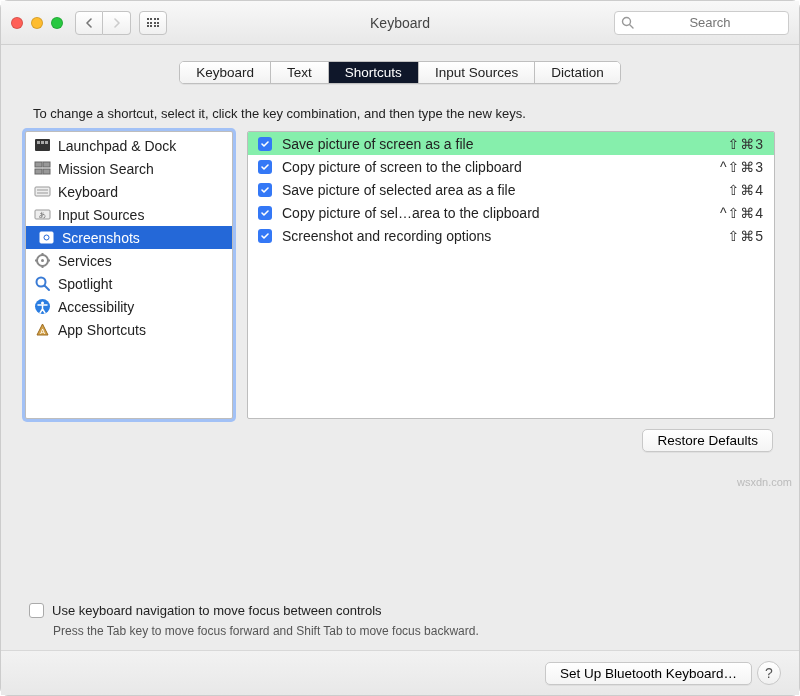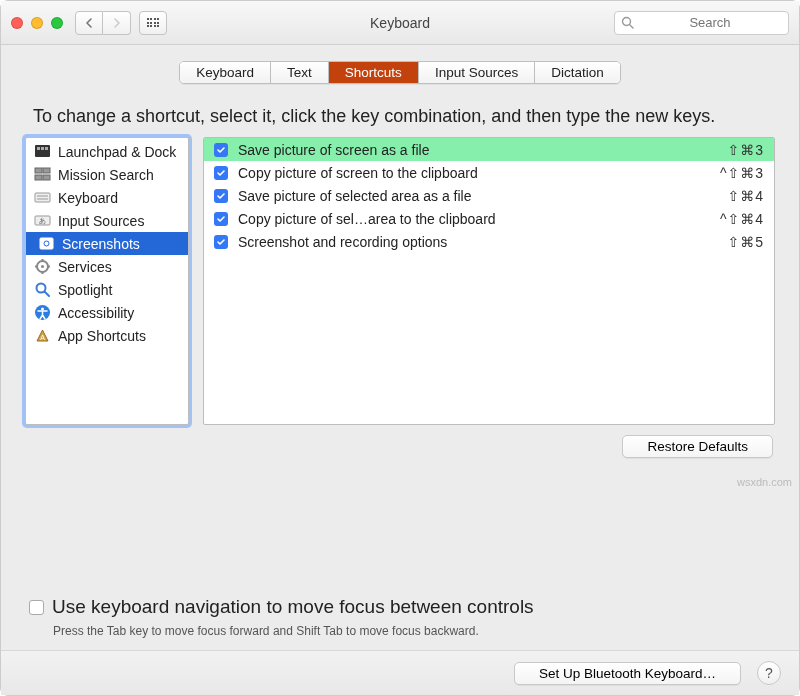--- a/index.html
+++ b/index.html
@@ -43,49 +43,49 @@
     border:1px solid #ccc; border-radius:4px; padding:2px 6px; width:175px; height:24px;
     color:#999;
   }
   .search svg{margin-right:4px; flex-shrink:0;}
   .search input{border:none;outline:none;font-size:13px;color:#0c4a6e;width:100%;text-align:center;}
   .content { flex:1; padding: 16px 24px 12px 24px; display:flex; flex-direction:column; overflow:hidden;}
   .tabs { display:flex; justify-content:center; margin-bottom:18px;}
   .segseg { display:flex; border:1px solid #bfbfbf; border-radius:5px; overflow:hidden; background:#fff; box-shadow:0 1px 0 rgba(0,0,0,.05);}
   .tab { padding:3px 16px; font-size:13.5px; border-right:1px solid #bfbfbf; background:linear-gradient(#fff,#f2f2f2); cursor:default;}
   .tab:last-child{border-right:none;}
-  .tab.selected{ background:#c2410c; color:#fff;}
-  .instr { font-size:18px; color:#222; margin:4px 0 10px 8px;}
+  .tab.selected{ background:#0f172a; color:#fff;}
+  .instr { font-size:13px; color:#222; margin:4px 0 10px 8px;}
   .panels { display:flex; gap:14px; flex:0 0 288px;}
   .listbox {
-    width:164px; background:#fff; border:1px solid #bdbdbd; border-radius:2px;
+    width:208px; background:#fff; border:1px solid #bdbdbd; border-radius:2px;
     box-shadow:0 0 0 3px #a2c1f6; overflow:auto; padding:2px 0;
   }
   .cat { display:flex; align-items:center; gap:7px; padding:2px 8px; font-size:14px; height:23px;}
   .cat.selected{ background:#2468d8; color:#fff;padding-left:12px;}
   .cat .ic{ width:17px; height:17px; display:inline-flex; align-items:center; justify-content:center; flex-shrink:0;}
   .shortbox {
     flex:1; background:#fff; border:1px solid #bdbdbd; border-radius:2px; overflow:auto;
   }
   .srow { display:flex; align-items:center; gap:10px; padding:2px 10px; height:23px; font-size:14px;}
   .srow.sel{ background:#86efac;}
   .chk { width:14px; height:14px; background:#3478f6; border-radius:3px; display:inline-flex; align-items:center; justify-content:center; flex-shrink:0;}
   .chk svg{display:block;}
   .srow .lbl{ flex:1; white-space:nowrap; overflow:hidden; text-overflow:ellipsis;}
   .srow .keys{ font-size:14px; letter-spacing:1px; color:#333; font-family:-apple-system,"Helvetica Neue",sans-serif;}
   .restore-row{ display:flex; justify-content:flex-end; padding:10px 2px 0 0;}
   .btn {
     background:linear-gradient(#fff,#f4f4f4); border:1px solid #c8c8c8; border-radius:5px;
-    padding:3px 24px; font-size:13.5px; box-shadow:0 1px 0 rgba(0,0,0,.05);margin-left:40px;
+    padding:3px 14px; font-size:13.5px; box-shadow:0 1px 0 rgba(0,0,0,.05);margin-left:40px;
   }
   .spacer{flex:1;}
-  .kbnav { display:flex; align-items:center; gap:8px; margin:8px 2px 2px 4px; font-size:19px;}
+  .kbnav { display:flex; align-items:center; gap:8px; margin:8px 2px 2px 4px; font-size:13px;}
   .kbnav .box{ width:15px;height:15px;border:1px solid #aaa;border-radius:3px;background:#fff;}
   .hint{ font-size:12px; color:#555; margin:4px 0 0 28px;}
-  .footer { display:flex; align-items:center; justify-content:flex-end; gap:16px; padding:10px 18px; border-top:1px solid #d8d8d8; background:linear-gradient(#f2f2f2,#e8e8e8);}
+  .footer { display:flex; align-items:center; justify-content:flex-end; gap:5px; padding:10px 18px; border-top:1px solid #d8d8d8; background:linear-gradient(#f2f2f2,#e8e8e8);}
   .helpbtn{ width:24px;height:24px;border-radius:50%;border:1px solid #c8c8c8;background:linear-gradient(#fff,#f0f0f0);display:flex;align-items:center;justify-content:center;font-size:14px;color:#555;}
   .watermark{position:absolute; right:8px; top:476px; font-size:11px; color:#bbb;}
 </style>
 </head>
 <body>
 
 <div class="window">
   <div class="titlebar">
     <div class="traffic">
       <div class="dot red"></div>

